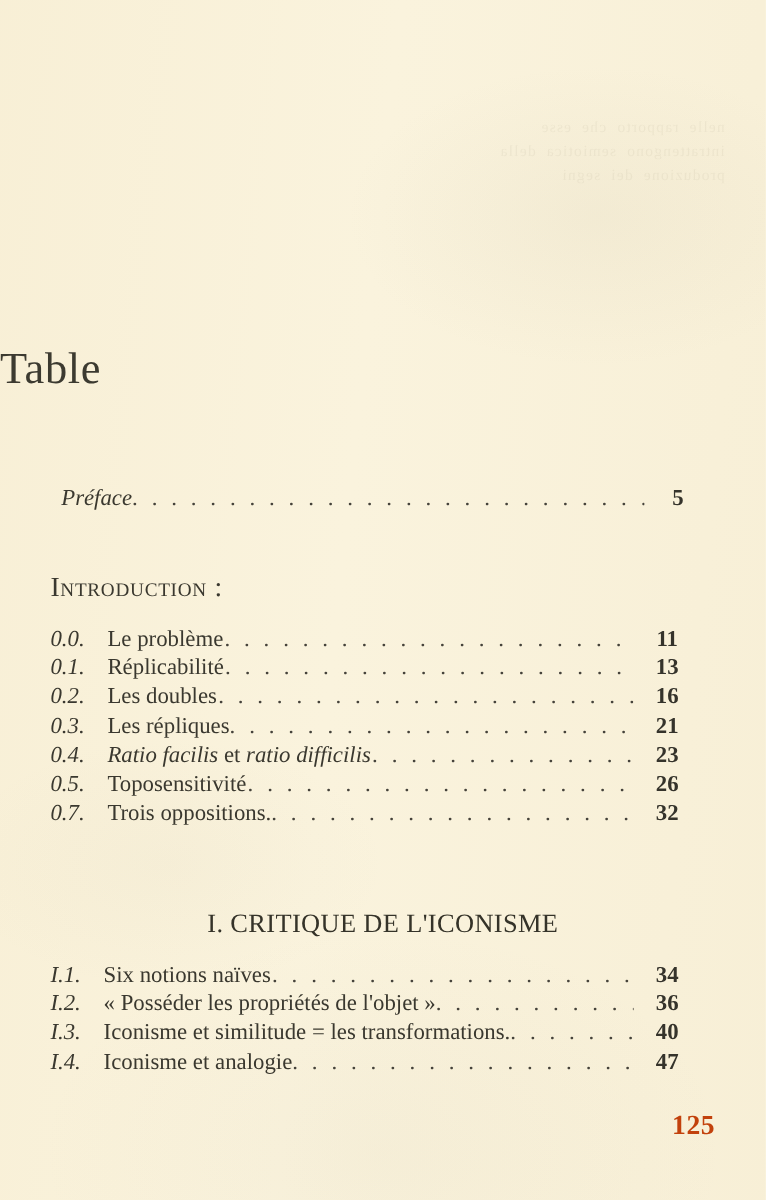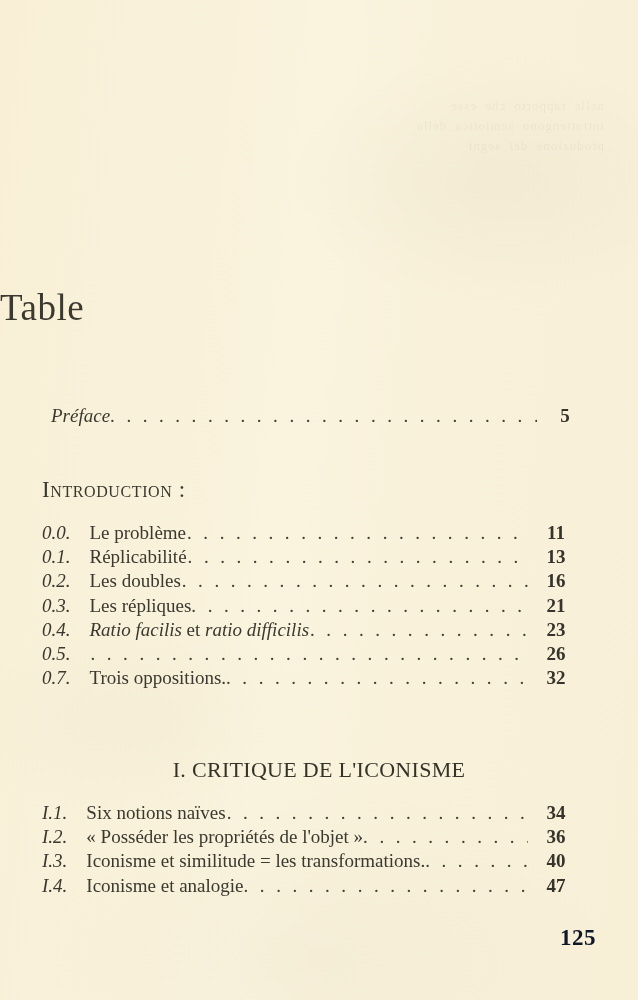--- a/index.html
+++ b/index.html
@@ -158,21 +158,21 @@
   .folio {
     position: absolute;
     top: 925px;
     left: 0;
     width: 638px;
     text-align: right;
     padding-right: 42px;
     box-sizing: border-box;
     font-size: 23px;
     font-weight: bold;
-    color: #0f172a;
+    color: #c2410c;
     letter-spacing: 0.5px;
   }
 </style>
 </head>
 <body>
 
 <div class="paper-texture"></div>
 <div class="showthrough">
   nelle rapporto che esse intrattengono semiotica della produzione dei segni
 </div>
@@ -215,20 +215,21 @@
       <span class="pageno">21</span>
     </div>
     <div class="entry">
       <span class="num">0.4.</span>
       <span class="title"><em>Ratio facilis</em> et <em>ratio difficilis</em></span>
       <span class="leader">. . . . . . . . . . . . . . . . . . . . . . . . . . . . . . . . . . . .</span>
       <span class="pageno">23</span>
     </div>
     <div class="entry">
       <span class="num">0.5.</span>
+      <span class="title">Toposensitivité</span>
       <span class="leader">. . . . . . . . . . . . . . . . . . . . . . . . . . . . . . . . . . . .</span>
       <span class="pageno">26</span>
     </div>
     <div class="entry">
       <span class="num">0.7.</span>
       <span class="title">Trois oppositions.</span>
       <span class="leader tight">. . . . . . . . . . . . . . . . . . . . . . . . . . . . . . . . . . . .</span>
       <span class="pageno">32</span>
     </div>
   </div>

